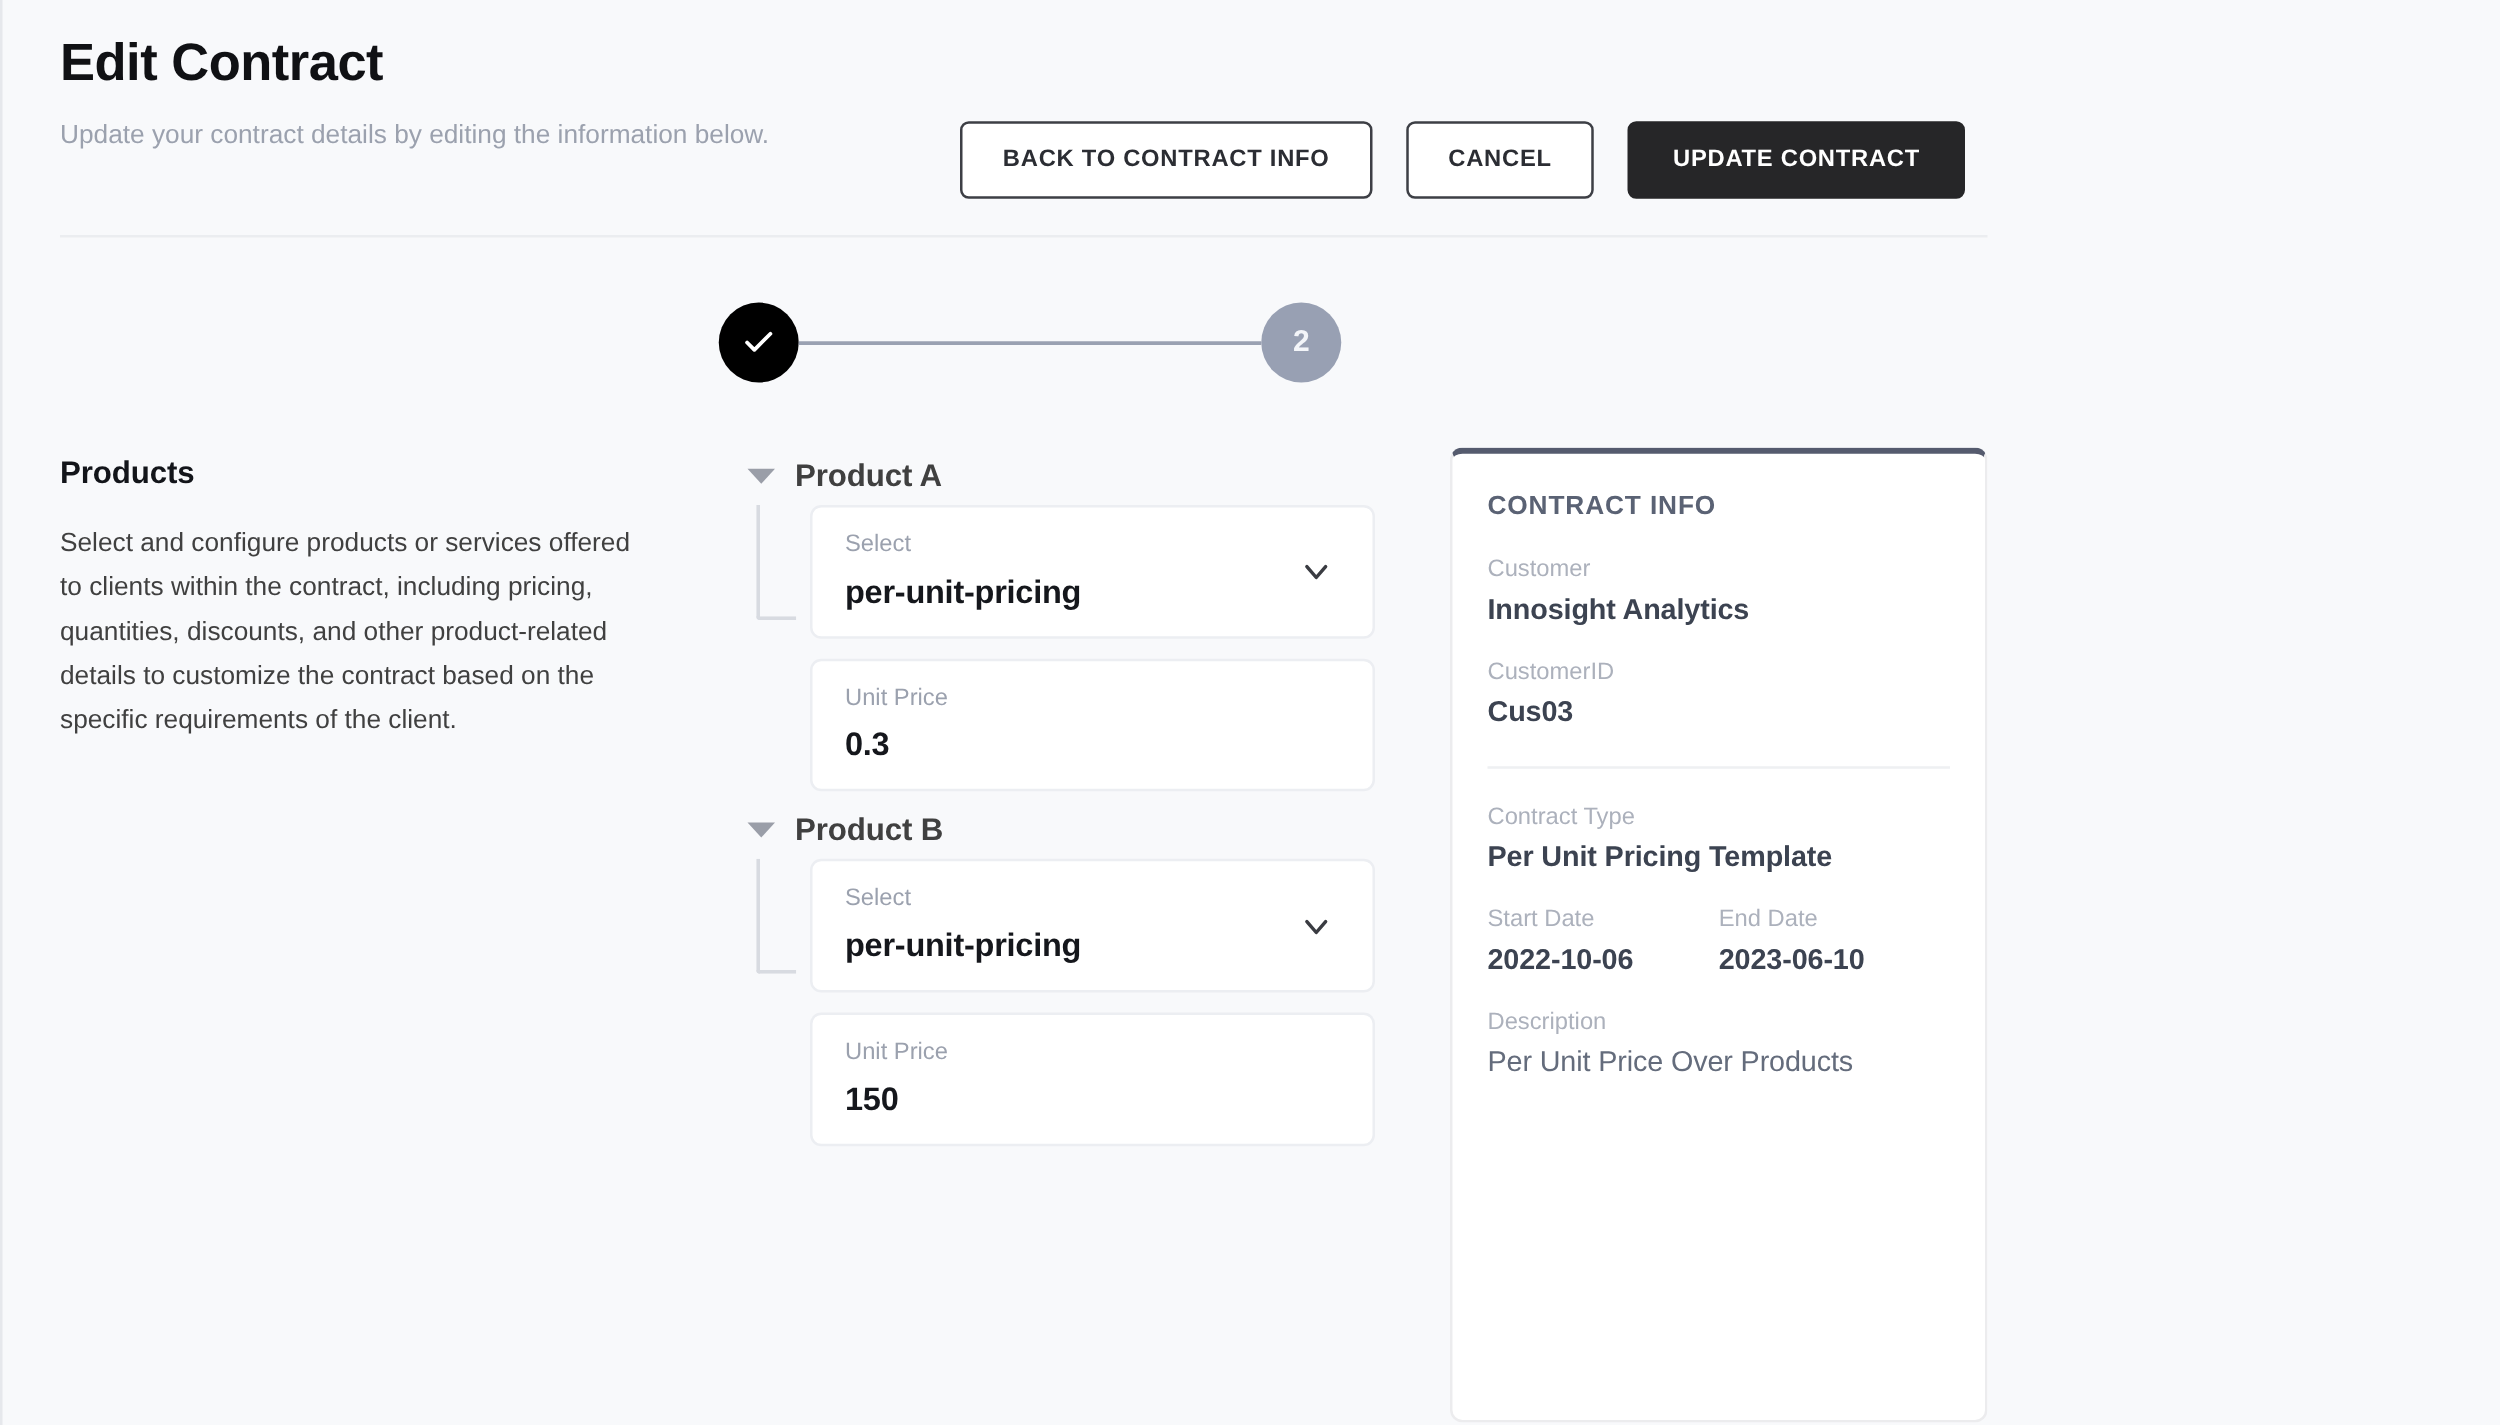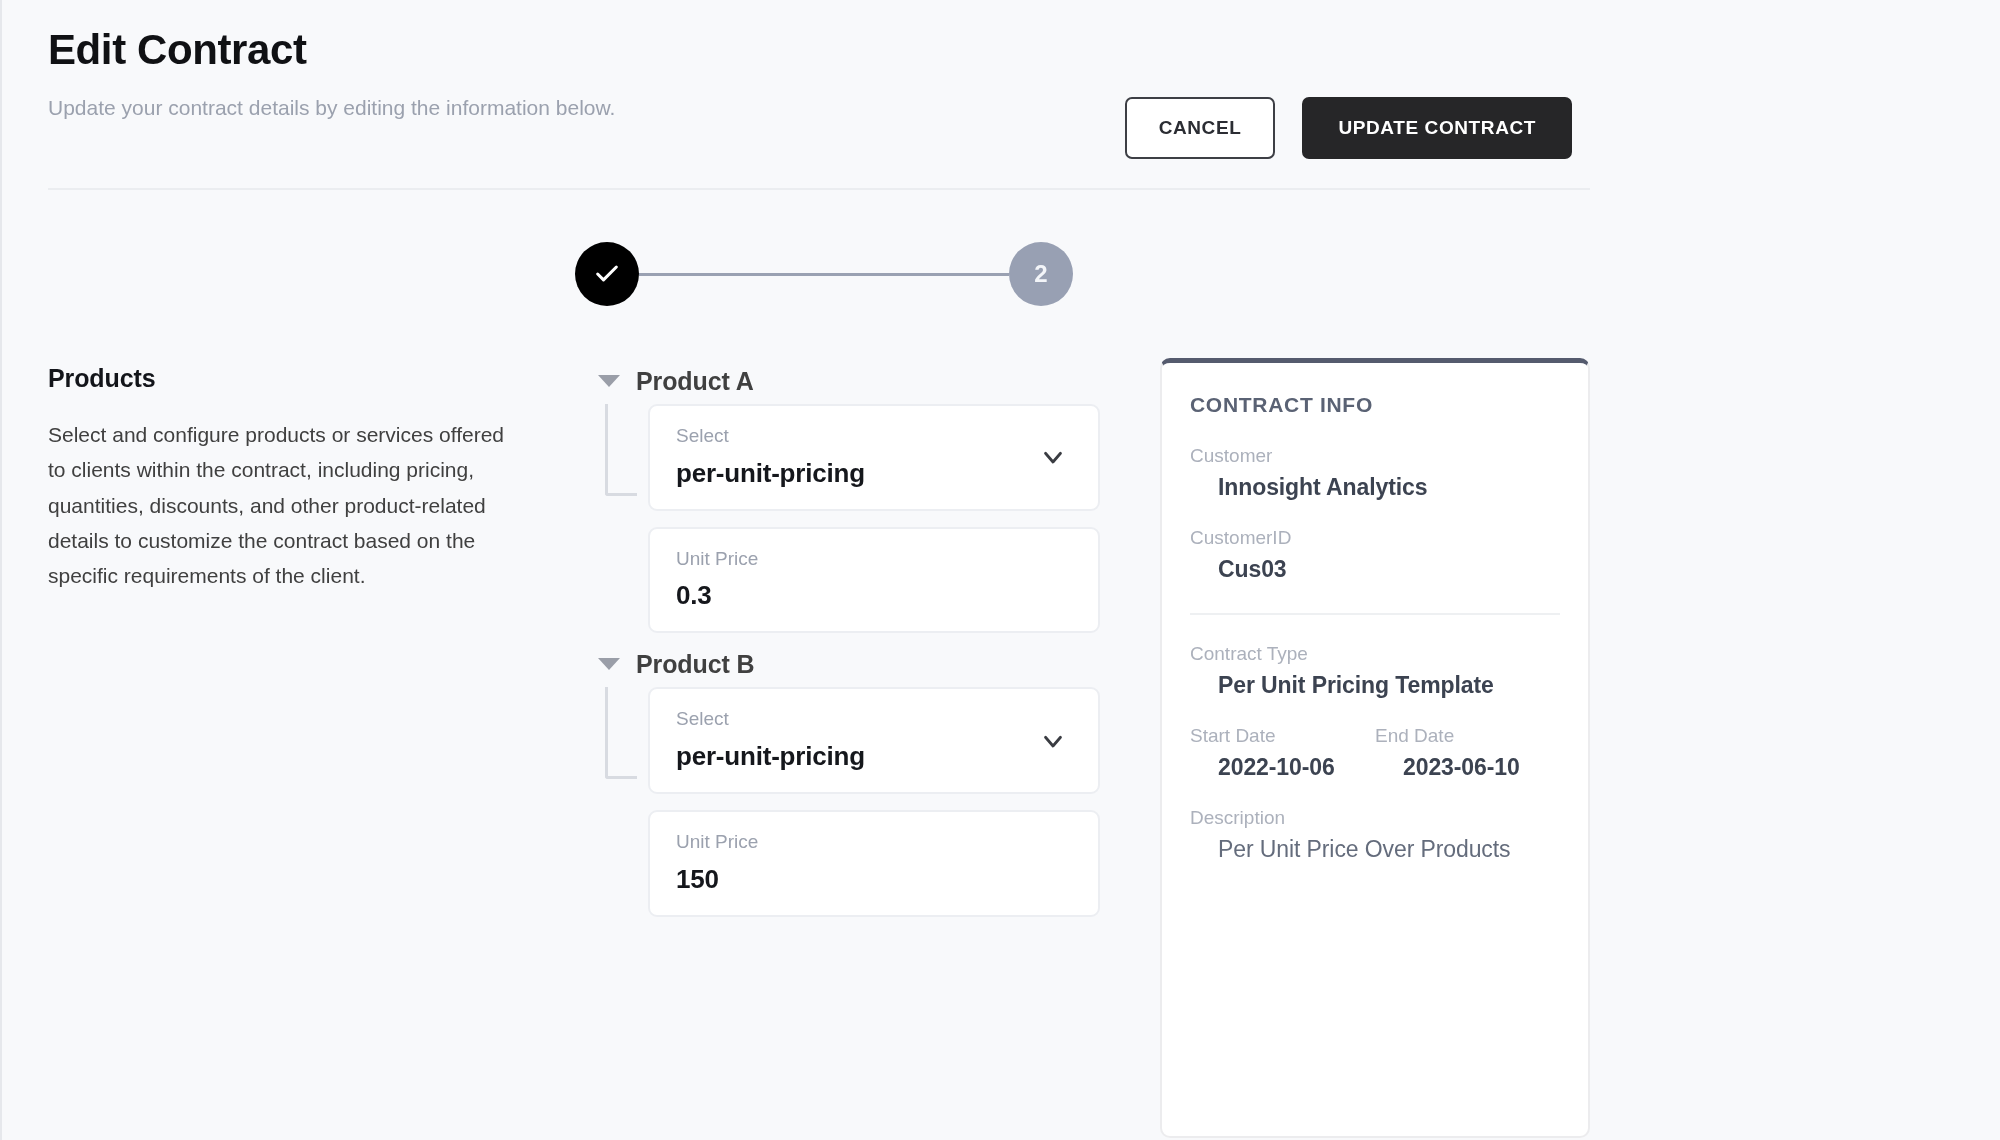--- a/index.html
+++ b/index.html
@@ -258,21 +258,20 @@
     color: #acb1bc;
     font-weight: 400;
     margin-bottom: 7px;
   }
 
   .info-value {
     font-size: 23px;
     font-weight: 700;
     color: #3c4351;
     letter-spacing: -0.1px;
-    margin-left: 28px;
   }
 
   .info-value.normal { font-weight: 400; color: #646c7c; }
 
   .info-block + .info-block { margin-top: 26px; }
 
   .info-divider {
     height: 2px;
     background: #eef0f2;
     margin: 30px 0 28px 0;
@@ -286,20 +285,21 @@
 
 <div class="page">
 
   <div class="header">
     <div class="page-title">Edit Contract</div>
 
     <div class="header-row">
       <div class="page-subtitle">Update your contract details by editing the information below.</div>
 
       <div class="header-actions">
+        <button class="btn btn-outline">BACK TO CONTRACT INFO</button>
         <button class="btn btn-outline">CANCEL</button>
         <button class="btn btn-solid">UPDATE CONTRACT</button>
       </div>
     </div>
 
     <div class="header-divider"></div>
   </div>
 
   <div class="stepper">
     <div class="step-circle step-done">

